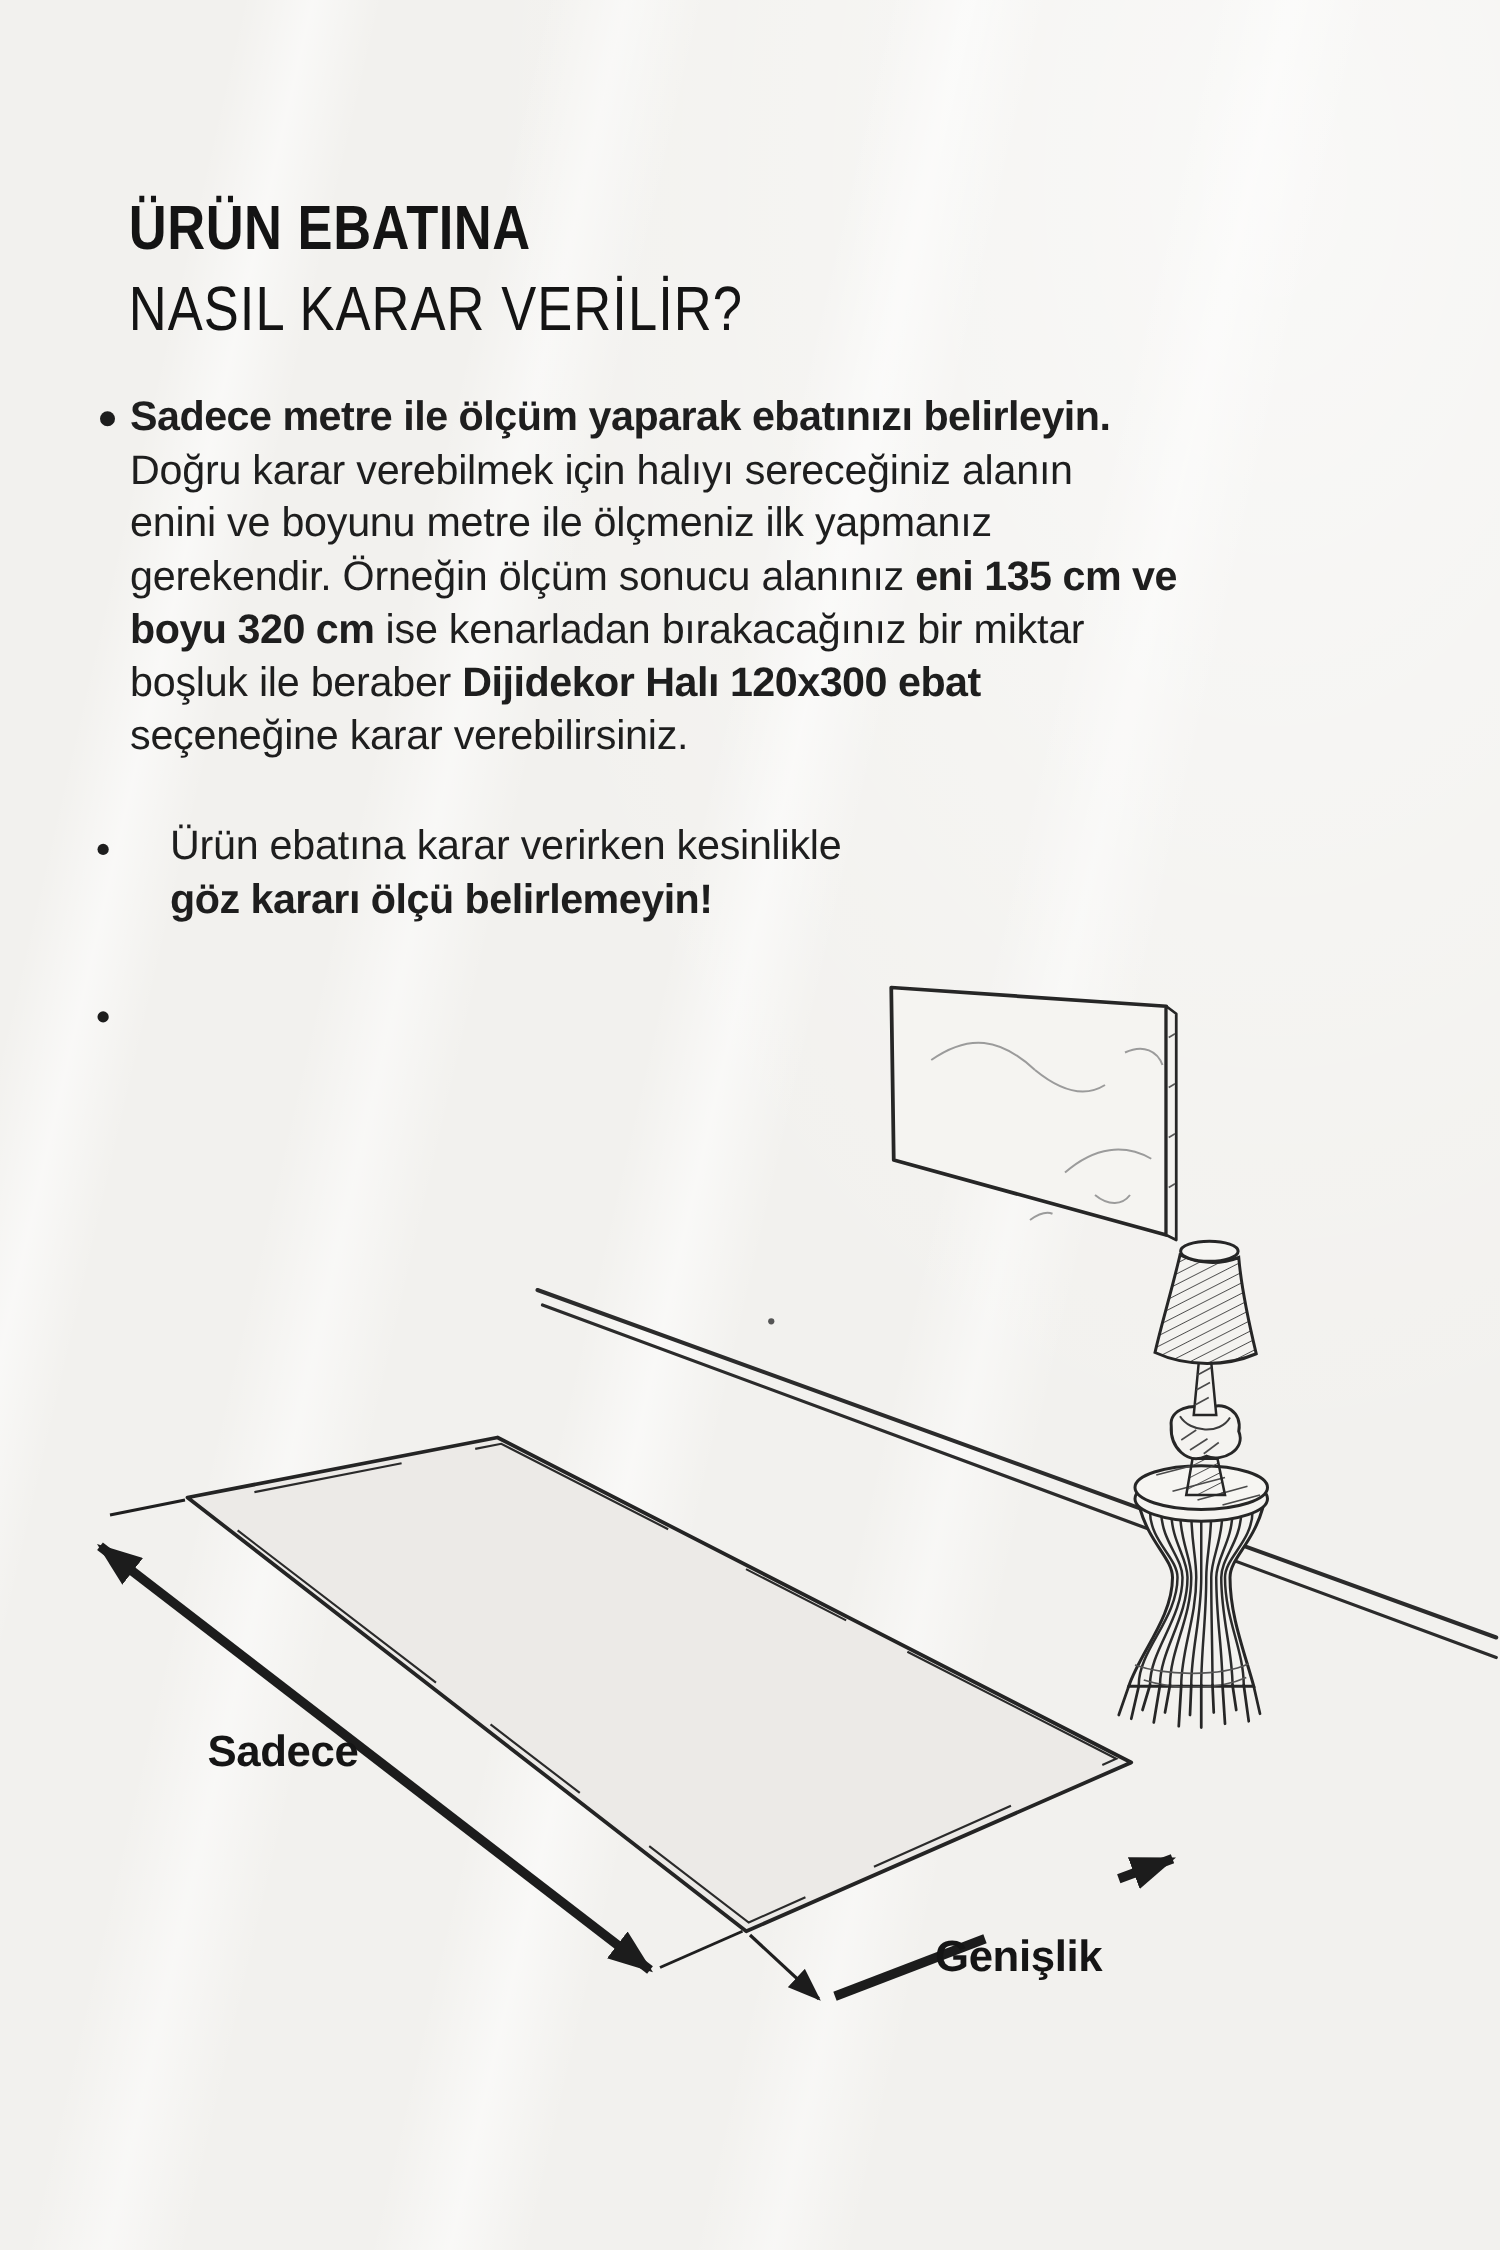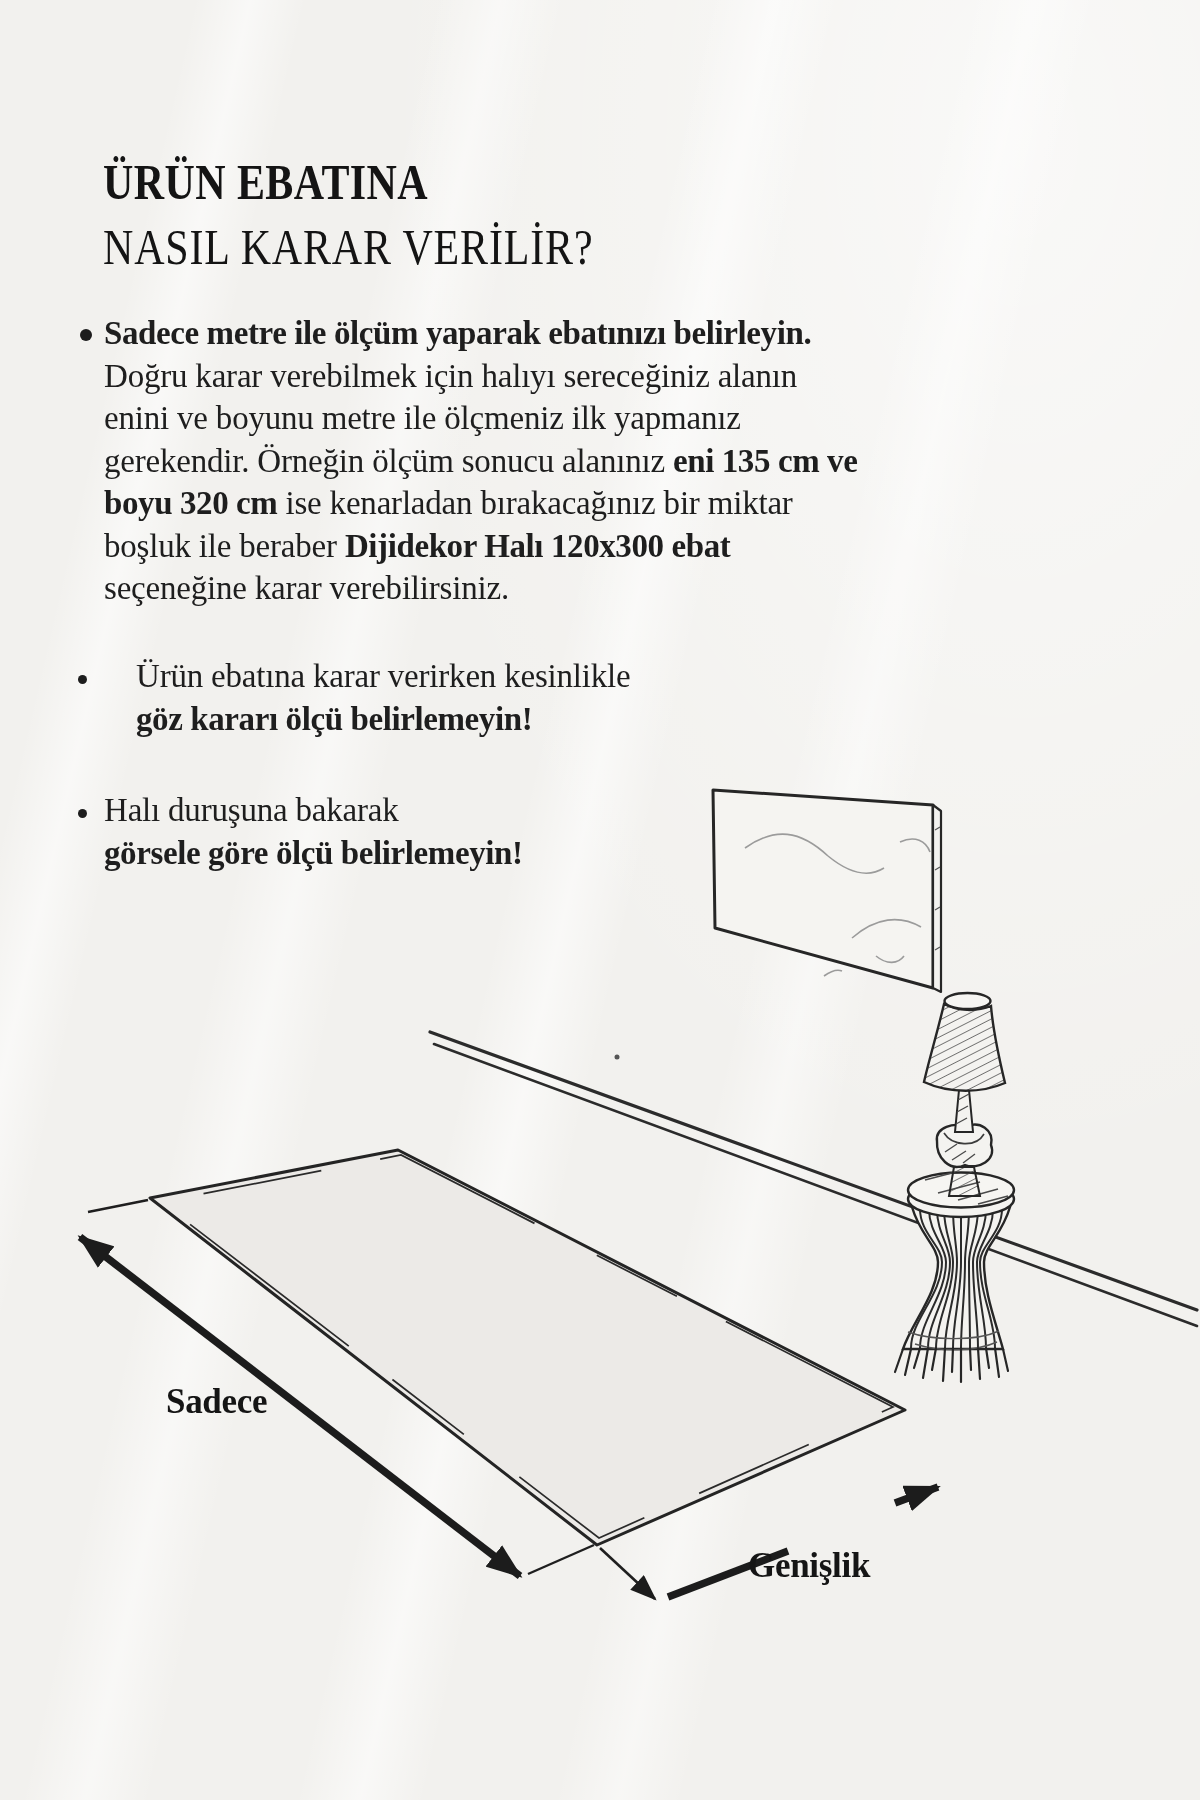--- a/index.html
+++ b/index.html
@@ -1,18 +1,18 @@
 <!DOCTYPE html>
 <html><head>
 <meta charset="utf-8">
 <style>
   html,body{margin:0;padding:0;background:#dcdcdc;}
   .canvas{
     position:relative;width:1200px;height:1800px;overflow:hidden;
-    font-family:Liberation Serif, serif;color:#1d1d1d;
+    font-family:Liberation Sans, sans-serif;color:#1d1d1d;
     background-color:#f2f1ee;
     background-image:
       linear-gradient(103deg, rgba(255,255,255,0) 12%, rgba(255,255,255,.55) 15.5%, rgba(255,255,255,0) 19%),
       linear-gradient(103deg, rgba(255,255,255,0) 27%, rgba(255,255,255,.5) 31%, rgba(255,255,255,0) 35%),
       linear-gradient(103deg, rgba(255,255,255,0) 44%, rgba(255,255,255,.55) 48%, rgba(255,255,255,0) 52%),
       linear-gradient(103deg, rgba(255,255,255,0) 60%, rgba(255,255,255,.45) 64%, rgba(255,255,255,0) 68%),
       radial-gradient(ellipse at 85% 8%, rgba(255,255,255,.55), rgba(255,255,255,0) 45%);
   }
   .title{
     position:absolute;left:103px;top:150px;
@@ -46,21 +46,20 @@
     <div class="t2">NASIL KARAR VERİLİR?</div>
   </div>
 
   <div class="bullet-dot dot-lg" style="left:80px;top:329px;"></div>
   <div class="bullet-text" style="top:312px;"><b>Sadece metre ile ölçüm yaparak ebatınızı belirleyin.</b><br>Doğru karar verebilmek için halıyı sereceğiniz alanın<br>enini ve boyunu metre ile ölçmeniz ilk yapmanız<br>gerekendir. Örneğin ölçüm sonucu alanınız <b>eni 135 cm ve</b><br><b>boyu 320 cm</b> ise kenarladan bırakacağınız bir miktar<br>boşluk ile beraber <b>Dijidekor Halı 120x300 ebat</b><br>seçeneğine karar verebilirsiniz.</div>
 
   <div class="bullet-dot dot-sm" style="left:78px;top:675px;"></div>
   <div class="bullet-text" style="top:655px;margin-left:32px;">Ürün ebatına karar verirken kesinlikle<br><b>göz kararı ölçü belirlemeyin!</b></div>
 
   <div class="bullet-dot dot-sm" style="left:78px;top:809px;"></div>
-  <div class="bullet-text" style="top:789px;">Halı duruşuna bakarak<br><b>görsele göre ölçü belirlemeyin!</b></div>
 
   <svg class="illustration" width="1200" height="1800" viewBox="0 0 1200 1800">
     <defs>
       <pattern id="hatchShade" patternUnits="userSpaceOnUse" width="7.5" height="7.5" patternTransform="rotate(63)">
         <line x1="0" y1="0" x2="0" y2="7.5" stroke="#454545" stroke-width="1.4"></line>
       </pattern>
       <marker id="ah" viewBox="0 0 12 9" refX="11" refY="4.5" markerUnits="userSpaceOnUse" markerWidth="36" markerHeight="27" orient="auto-start-reverse">
         <path d="M0,0 L12,4.5 L0,9 Z" fill="#1c1c1c"></path>
       </marker>
       <marker id="ahs" viewBox="0 0 12 9" refX="11" refY="4.5" markerUnits="userSpaceOnUse" markerWidth="27" markerHeight="20" orient="auto-start-reverse">

